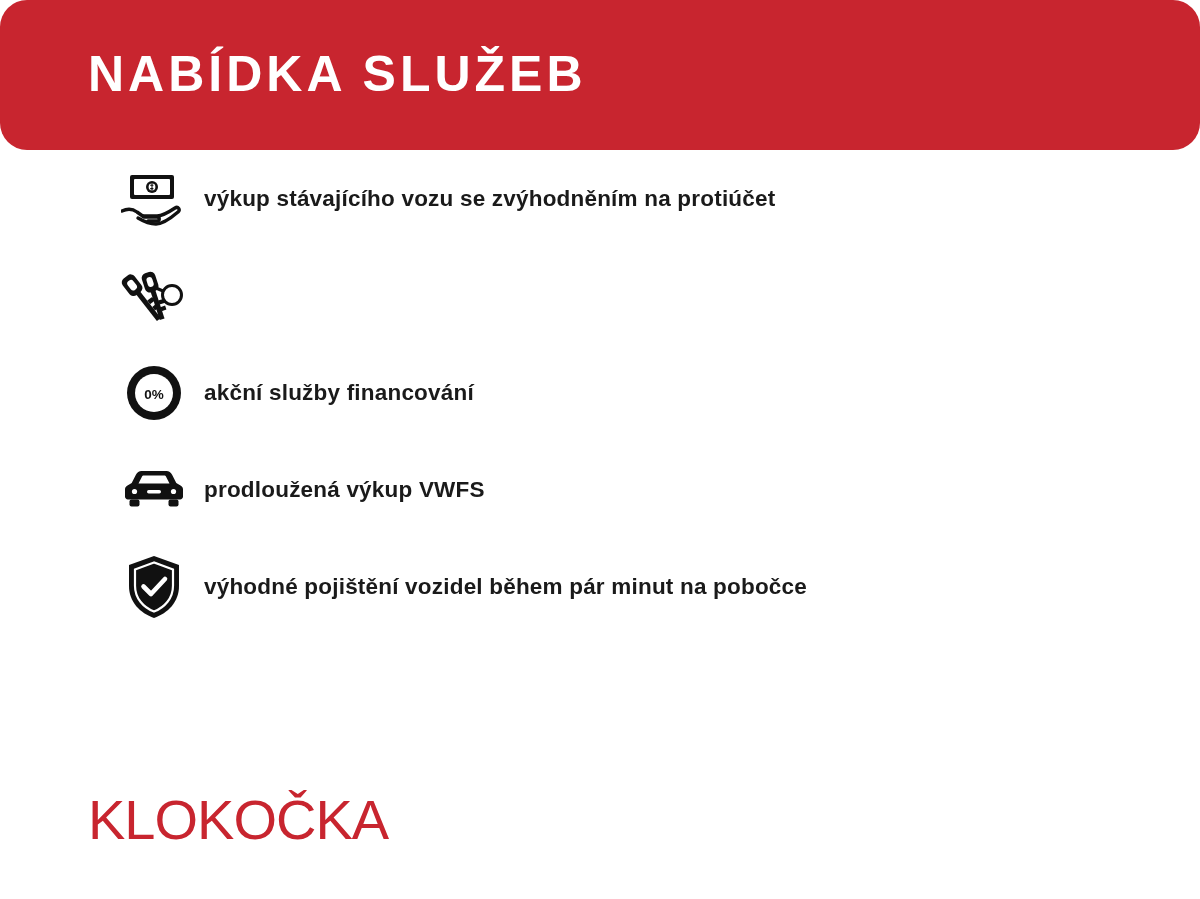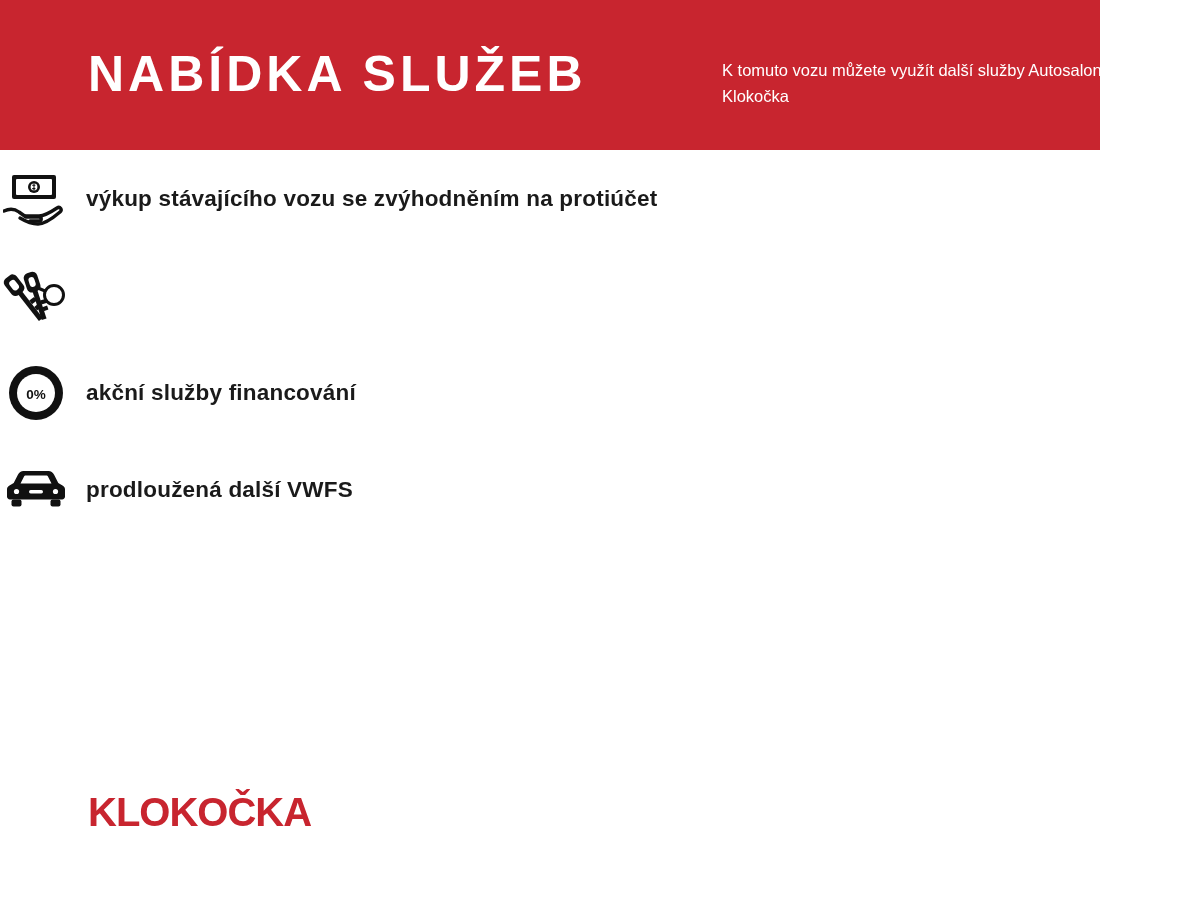--- a/index.html
+++ b/index.html
@@ -15,25 +15,26 @@
   .page {
     position: relative;
     width: 1200px;
     height: 899px;
     background: #ffffff;
   }
 
   
   .header {
     position: relative;
-    width: 1100px;
+    width: 1200px;
     height: 150px;
     background: #c8252f;
     display: flex;
     align-items: center;
+    border-radius: 27px;
   }
 
   .header-title {
     position: absolute;
     left: 88px;
     top: 45px;
     color: #ffffff;
     font-size: 50px;
     font-weight: bold;
     letter-spacing: 4px;
@@ -57,20 +58,21 @@
     left: 0;
     top: 150px;
     width: 1200px;
   }
 
   .service-row {
     position: relative;
     display: flex;
     align-items: center;
     height: 97px;
+    padding-left: 118px;
   }
 
   .service-icon {
     width: 72px;
     height: 72px;
     flex: 0 0 72px;
     display: flex;
     align-items: center;
     justify-content: center;
     color: #111111;
@@ -88,36 +90,35 @@
   
   .logo {
     position: absolute;
     left: 88px;
     top: 792px;
     display: flex;
     align-items: flex-end;
   }
 
   .logo-text {
-    font-size: 40px;
-    font-weight: bold;
+    font-size: 56px;
+    font-weight: normal;
     color: #c8252f;
     letter-spacing: -1px;
     line-height: 1;
     font-family: "Liberation Sans", sans-serif;
   }
 </style>
 </head>
 <body>
 
 <div class="page">
 
   <div class="header">
     <div class="header-title">NABÍDKA SLUŽEB</div>
-    <div class="header-sub">K tomuto vozu můžete využít další služby Autosalonu Klokočka</div>
   </div>
 
   <div class="services">
 
     <div class="service-row">
       <div class="service-icon">
         <svg width="66" height="56" viewBox="0 0 66 56" fill="none" xmlns="http://www.w3.org/2000/svg">
           <rect x="9" y="4" width="44" height="24" rx="2" fill="#111"></rect>
           <rect x="13" y="8" width="36" height="16" rx="1" fill="#fff"></rect>
           <circle cx="31" cy="16" r="6" fill="#111"></circle>
@@ -170,23 +171,33 @@
         <svg width="66" height="48" viewBox="0 0 66 48" fill="none" xmlns="http://www.w3.org/2000/svg">
           <path d="M4 30.5v-7.2c0-1.5.8-2.9 2.1-3.6l4.6-2.6 4.2-8.3C16 6.5 18.1 5 20.5 5h25c2.4 0 4.5 1.5 5.6 3.8l4.2 8.3 4.6 2.6c1.3.7 2.1 2.1 2.1 3.6v7.2c0 1.6-1.3 2.9-2.9 2.9H6.9C5.3 33.4 4 32.1 4 30.5z" fill="#111"></path>
           <path d="M17.5 17.5l3.3-6.6c.4-.8 1.2-1.3 2.1-1.3h20.2c.9 0 1.7.5 2.1 1.3l3.3 6.6H17.5z" fill="#fff"></path>
           <rect x="8.5" y="33.4" width="10" height="7" rx="2" fill="#111"></rect>
           <rect x="47.5" y="33.4" width="10" height="7" rx="2" fill="#111"></rect>
           <circle cx="13.5" cy="25.5" r="2.6" fill="#fff"></circle>
           <circle cx="52.5" cy="25.5" r="2.6" fill="#fff"></circle>
           <rect x="26" y="24" width="14" height="3.4" rx="1.7" fill="#fff"></rect>
         </svg>
       </div>
-      <div class="service-label">prodloužená další VWFS</div>
-    </div>
-
+      <div class="service-label">prodloužená výkup VWFS</div>
+    </div>
+
+    <div class="service-row">
+      <div class="service-icon">
+        <svg width="56" height="66" viewBox="0 0 56 66" fill="none" xmlns="http://www.w3.org/2000/svg">
+          <path d="M28 2L3 11v21c0 16 11 27 25 32 14-5 25-16 25-32V11L28 2z" fill="#111"></path>
+          <path d="M28 8.5L9 15.4v16.3c0 12.6 8.3 21.6 19 25.9 10.7-4.3 19-13.3 19-25.9V15.4L28 8.5z" fill="#111" stroke="#fff" stroke-width="2.2"></path>
+          <path d="M17.5 32.5l7.5 7.5 14-15" stroke="#fff" stroke-width="4.6" stroke-linecap="round" stroke-linejoin="round" fill="none"></path>
+        </svg>
+      </div>
+      <div class="service-label">výhodné pojištění vozidel během pár minut na pobočce</div>
+    </div>
 
   </div>
 
   <div class="logo">
     <span class="logo-text">KLOKOČKA</span>
   </div>
 
 </div>
 
 </body></html>

